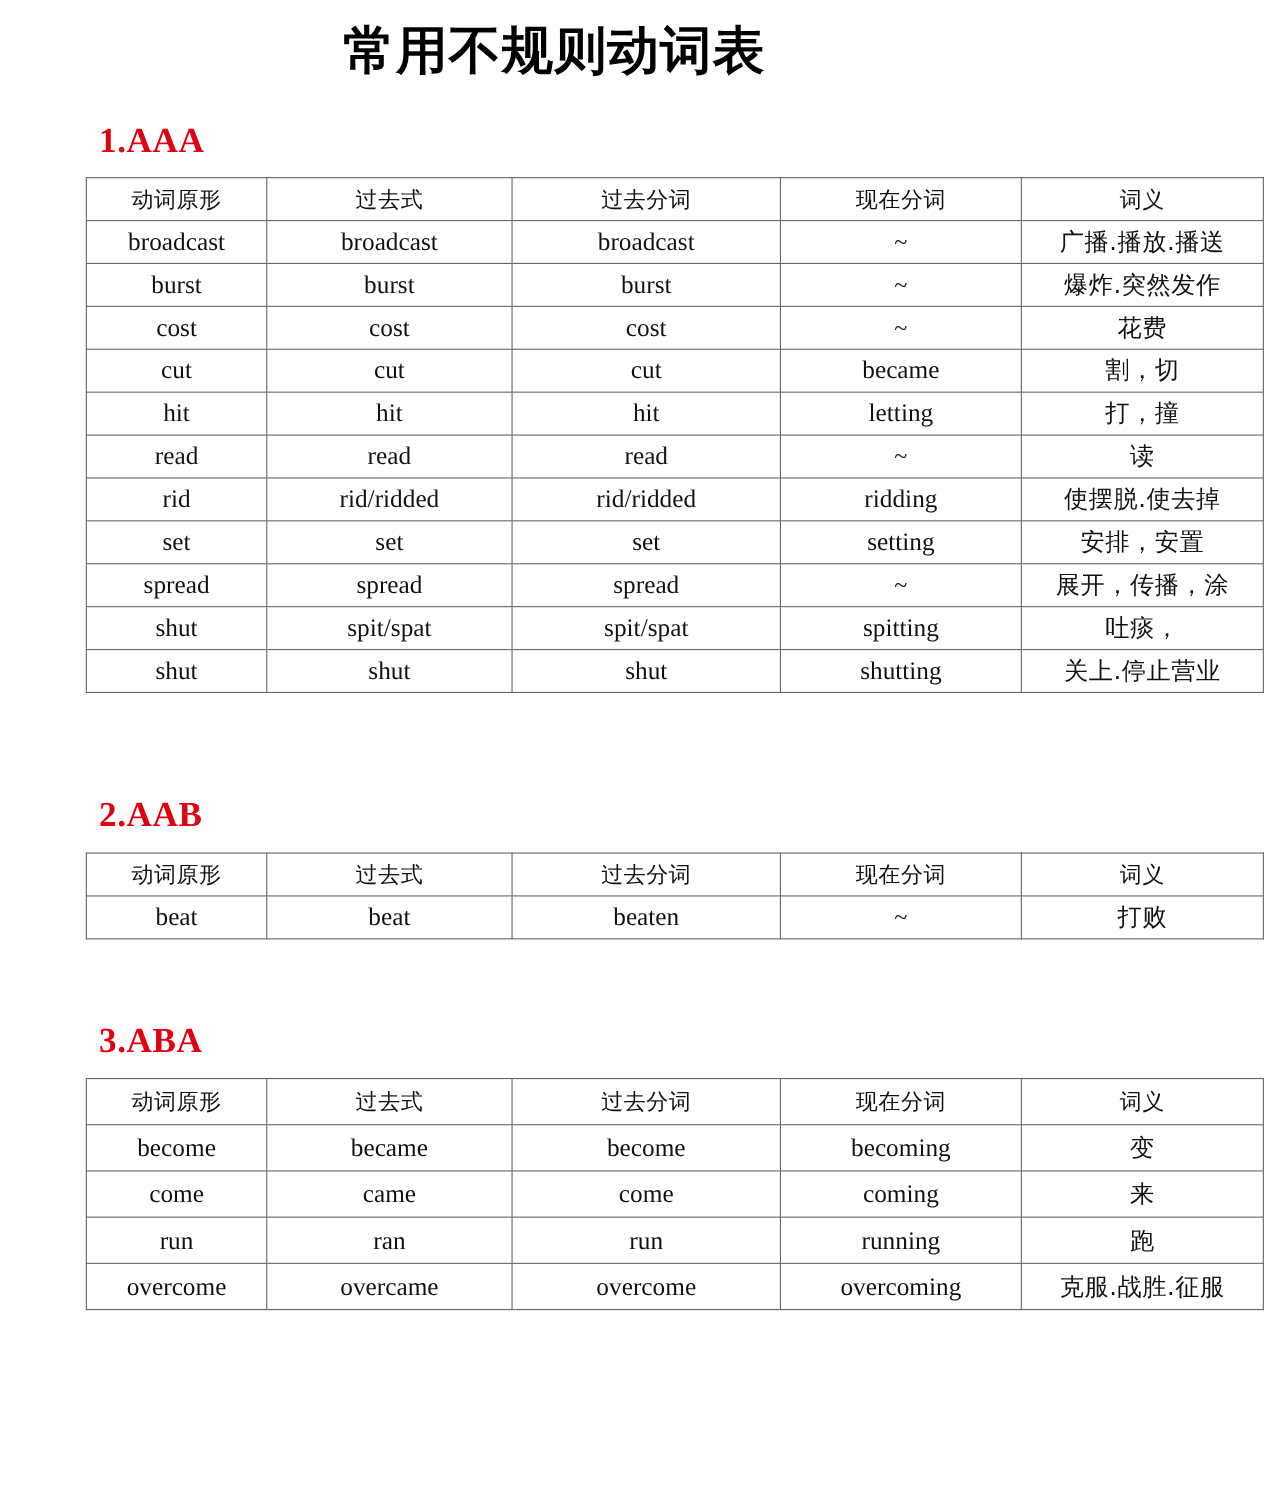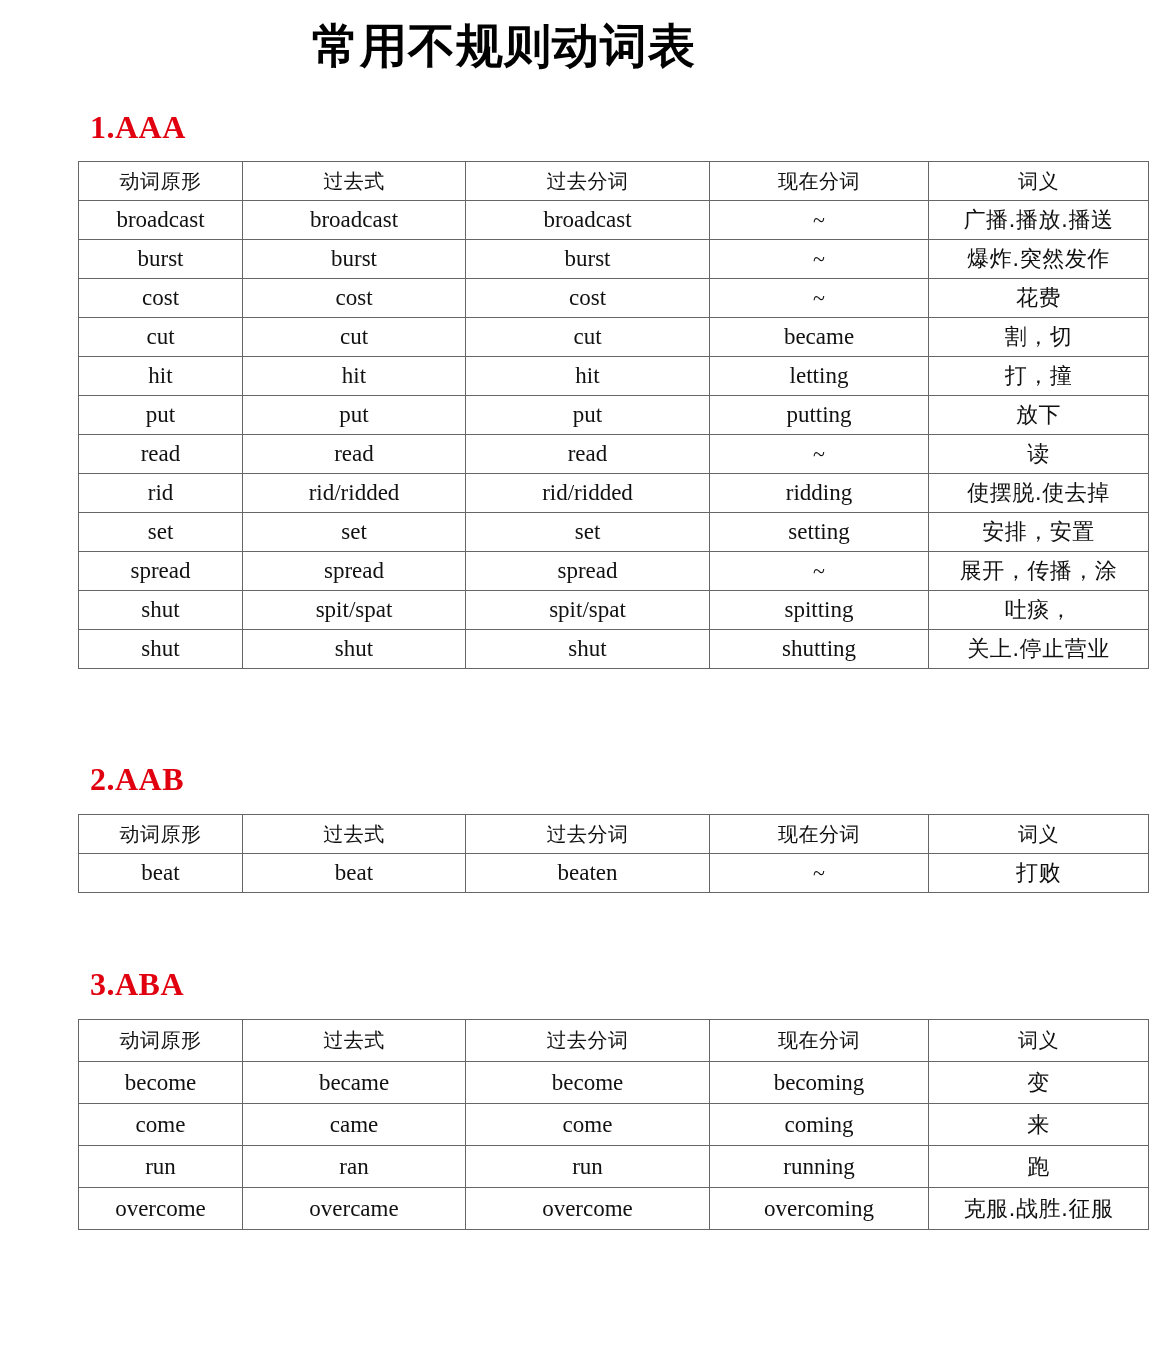--- a/index.html
+++ b/index.html
@@ -167,27 +167,20 @@
             <td class="cjk">割，切</td>
           </tr>
           <tr>
             <td>hit</td>
             <td>hit</td>
             <td>hit</td>
             <td>letting</td>
             <td class="cjk">打，撞</td>
           </tr>
           <tr>
-            <td>put</td>
-            <td>put</td>
-            <td>put</td>
-            <td>putting</td>
-            <td class="cjk">放下</td>
-          </tr>
-          <tr>
             <td>read</td>
             <td>read</td>
             <td>read</td>
             <td class="tilde">~</td>
             <td class="cjk">读</td>
           </tr>
           <tr>
             <td>rid</td>
             <td>rid/ridded</td>
             <td>rid/ridded</td>

